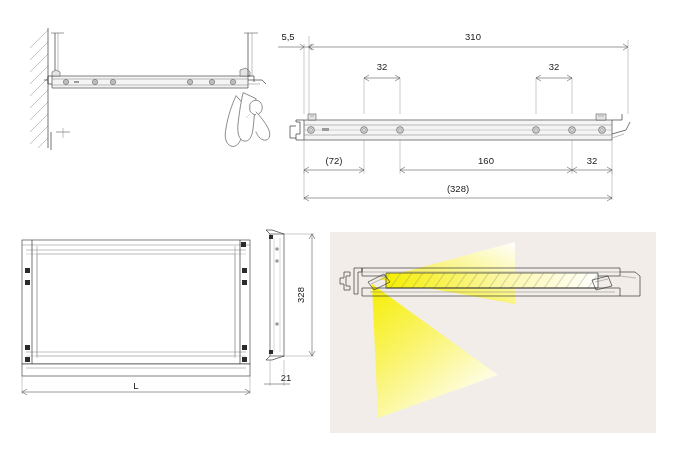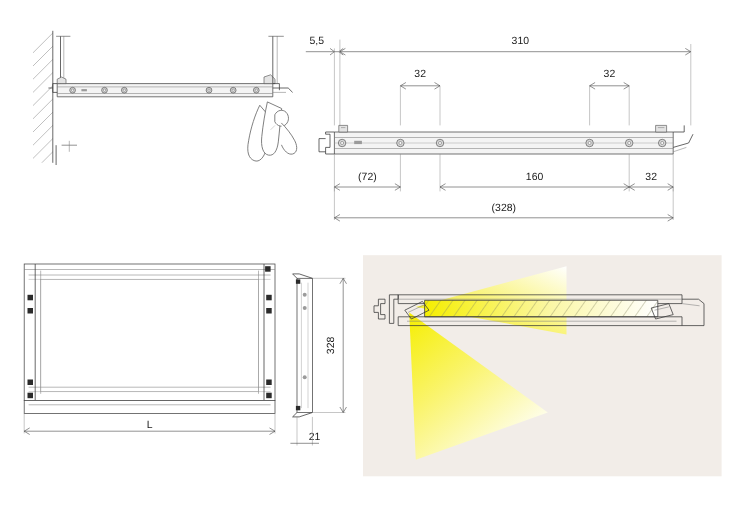--- a/index.html
+++ b/index.html
@@ -270,21 +270,21 @@
       <text class="dimtxt" x="128" y="157" text-anchor="middle">L</text>
       <path class="ext" d="M14,144 L14,162"></path>
       <path class="ext" d="M242,144 L242,162"></path>
       <path class="dim" d="M14,160 L242,160"></path>
       <path class="dim" d="M19,157 L14,160 L19,163"></path>
       <path class="dim" d="M237,157 L242,160 L237,163"></path>
     </g>
   </svg>
 </div>
 
-<div class="view" id="side-view" style="left:262px;top:243px;width:68px;height:165px;">
+<div class="view" id="side-view" style="left:262px;top:224px;width:68px;height:165px;">
   <svg width="68" height="165" viewBox="0 0 68 165">
 
     <g>
       <rect class="white-f" x="8" y="10" width="14" height="122"></rect>
       <path class="ln-vthin" d="M12,14 L12,128"></path>
       <path class="ln-vthin" d="M18,14 L18,128"></path>
 
       <path class="ln" d="M8,10 L4,6 L10,6 L22,10"></path>
       <path class="ln" d="M8,132 L4,136 L10,136 L22,132"></path>
       <circle class="dotg" cx="15" cy="25" r="1.8"></circle>

